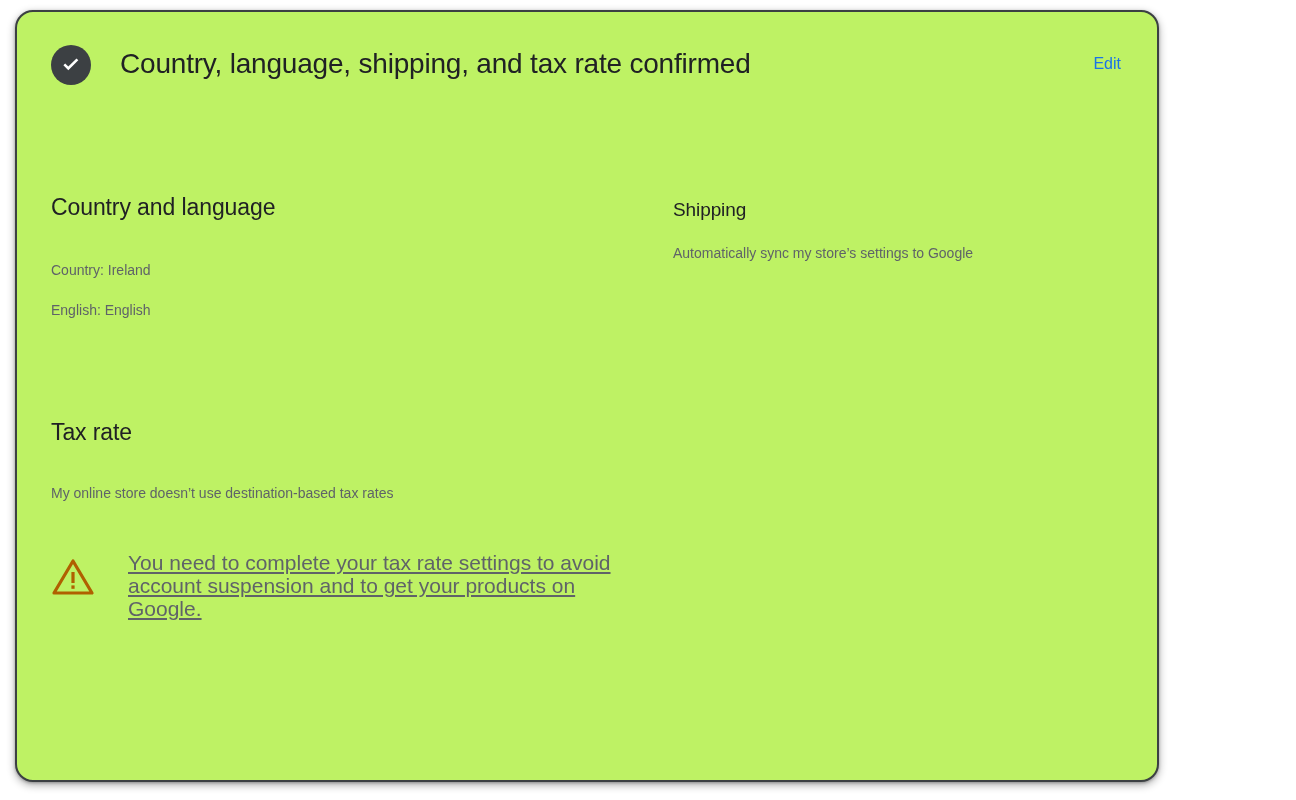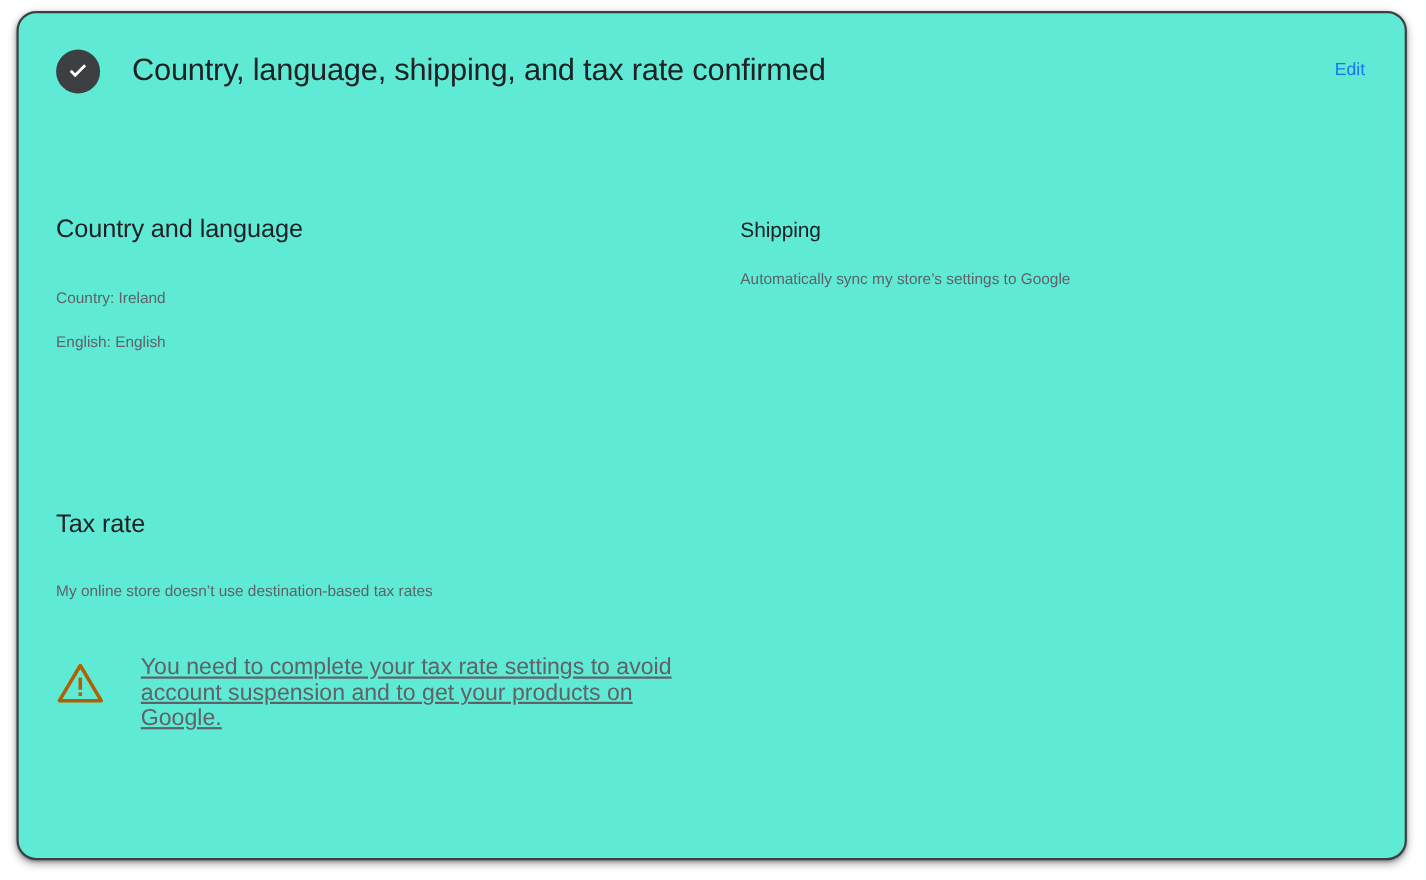--- a/index.html
+++ b/index.html
@@ -20,24 +20,24 @@
     width: 1296px;
     height: 800px;
     background: #ffffff;
   }
 
   
   .card {
     position: absolute;
     left: 15px;
     top: 10px;
-    width: 1264px;
+    width: 1144px;
     height: 772px;
     box-sizing: border-box;
-    background: #5eead4;
+    background: #bef264;
     border: 2px solid #3c4043;
     border-radius: 18px;
     box-shadow: 0 3px 8px rgba(0,0,0,0.32), 0 1px 3px rgba(0,0,0,0.26);
   }
 
   
   .card-header {
     position: absolute;
     left: 0;
     top: 0;
@@ -122,21 +122,20 @@
 
   .gap-after-title { margin-top: 28px; }
   .gap-after-title-sm { margin-top: 10px; }
 
   
   .tax-block {
     position: absolute;
     left: 34px;
     top: 405px;
     width: 622px;
-    margin-top: 44px;
   }
   .tax-desc {
     margin-top: 26px;
     width: 545px;
   }
 
   
   .warning {
     display: flex;
     align-items: flex-start;

